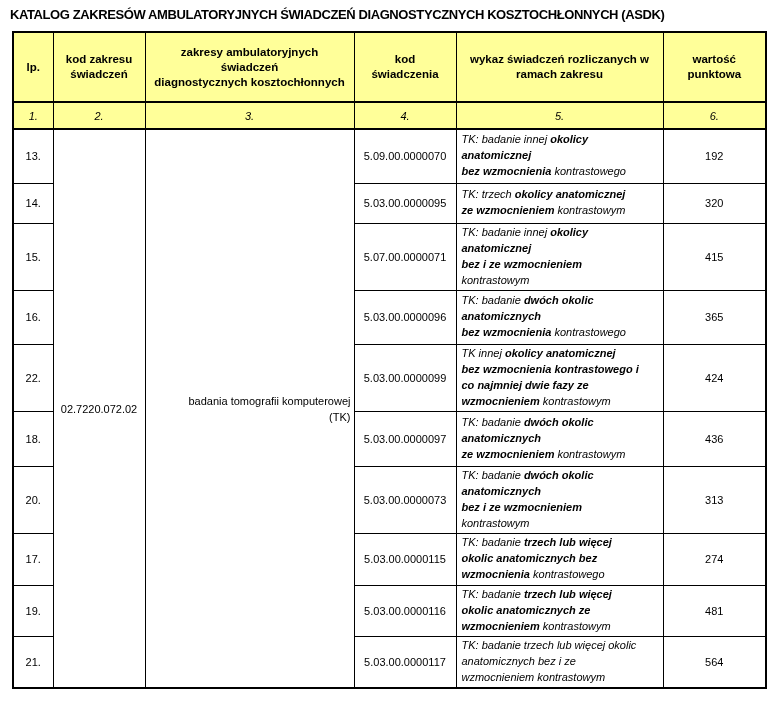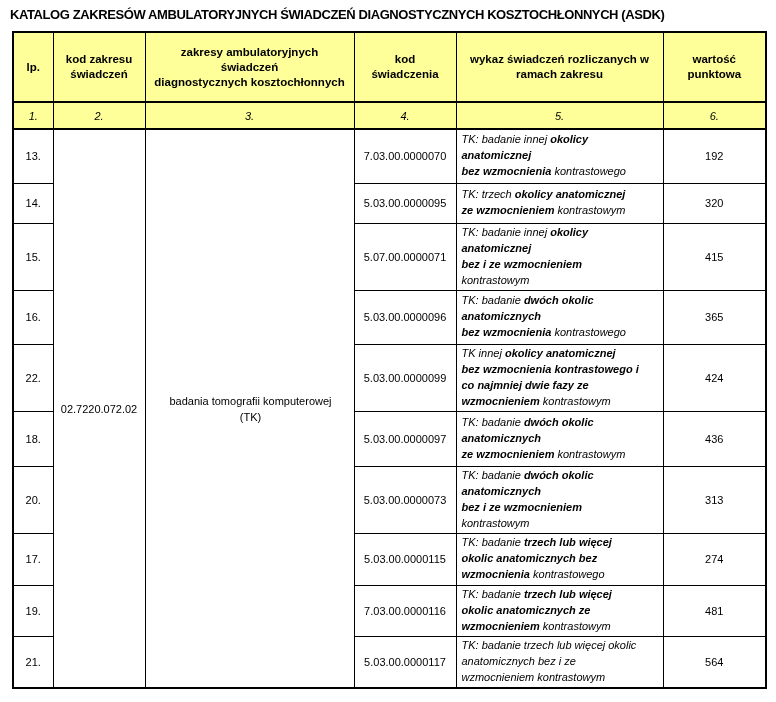--- a/index.html
+++ b/index.html
@@ -61,21 +61,21 @@
   tbody tr.dr2 { height: 64px; }
   tbody tr.dr3 { height: 54px; }
   tbody tr.dr4 { height: 65px; }
   tbody tr.dr5 { height: 55px; }
   tbody tr.dr6 { height: 65px; }
   tbody tr.dr7 { height: 52px; }
   tbody tr.dr8 { height: 50px; }
   tbody tr.dr9 { height: 52px; }
   .lp-cell, .kod-zakresu-cell, .kod-swiadczenia-cell, .wartosc-cell { text-align: center; }
   .zakres-cell {
-    text-align: center;
+    text-align: right;
     white-space: pre-line;
     padding-left: 5px;
   }
   .wykaz-cell {
     text-align: left;
     white-space: pre-line;
     padding: 0 4px 2px 5px;
     font-style: italic;
   }
   .wykaz-cell b { font-weight: bold; }
@@ -118,21 +118,21 @@
         <td>5.</td>
         <td>6.</td>
       </tr>
     </thead>
     <tbody>
         <tr class="dr0">
           <td class="lp-cell">13.</td>
           <td class="kod-zakresu-cell" rowspan="10">02.7220.072.02</td>
           <td class="zakres-cell" rowspan="10">badania tomografii komputerowej
 (TK)</td>
-          <td class="kod-swiadczenia-cell">7.03.00.0000070</td>
+          <td class="kod-swiadczenia-cell">5.09.00.0000070</td>
           <td class="wykaz-cell"><span>TK: badanie innej </span><b>okolicy
 anatomicznej</b><span>
 </span><b>bez wzmocnienia</b><span> kontrastowego</span></td>
           <td class="wartosc-cell">192</td>
         </tr>
         <tr class="dr1">
           <td class="lp-cell">14.</td>
           <td class="kod-swiadczenia-cell">5.03.00.0000095</td>
           <td class="wykaz-cell"><span>TK: trzech </span><b>okolicy anatomicznej</b><span>
 </span><b>ze wzmocnieniem</b><span> kontrastowym</span></td>
@@ -184,21 +184,21 @@
         <tr class="dr7">
           <td class="lp-cell">17.</td>
           <td class="kod-swiadczenia-cell">5.03.00.0000115</td>
           <td class="wykaz-cell"><span>TK: badanie </span><b>trzech lub więcej
 okolic anatomicznych bez
 wzmocnienia</b><span> kontrastowego</span></td>
           <td class="wartosc-cell">274</td>
         </tr>
         <tr class="dr8">
           <td class="lp-cell">19.</td>
-          <td class="kod-swiadczenia-cell">7.03.00.0000116</td>
+          <td class="kod-swiadczenia-cell">5.03.00.0000116</td>
           <td class="wykaz-cell"><span>TK: badanie </span><b>trzech lub więcej
 okolic anatomicznych ze
 wzmocnieniem</b><span> kontrastowym</span></td>
           <td class="wartosc-cell">481</td>
         </tr>
         <tr class="dr9">
           <td class="lp-cell">21.</td>
           <td class="kod-swiadczenia-cell">5.03.00.0000117</td>
           <td class="wykaz-cell"><span>TK: badanie trzech lub więcej okolic
 anatomicznych bez i ze

